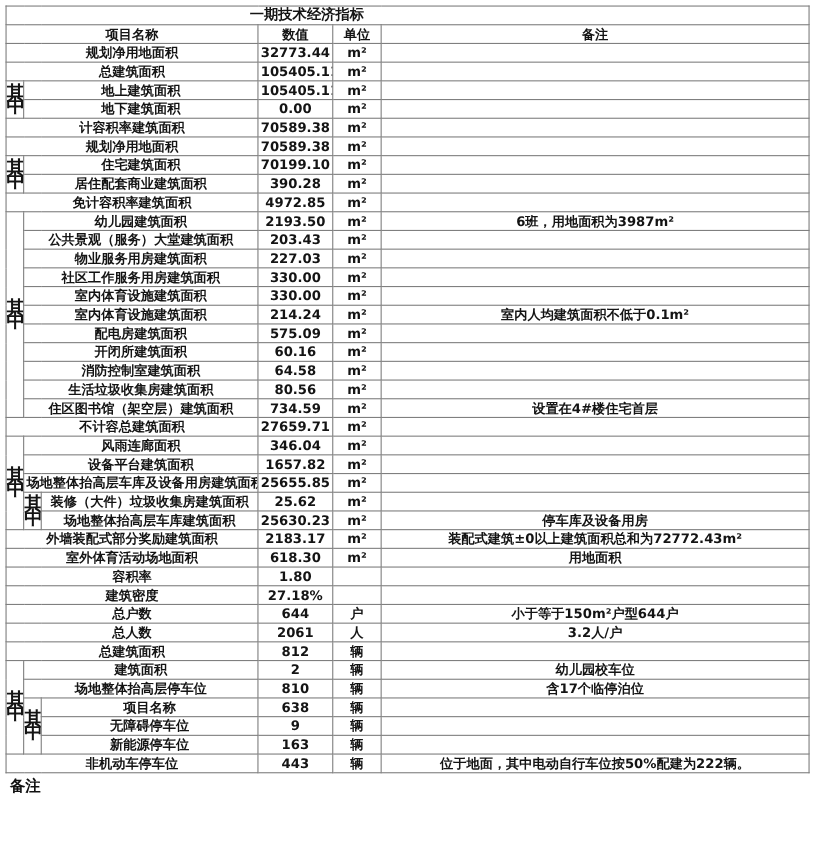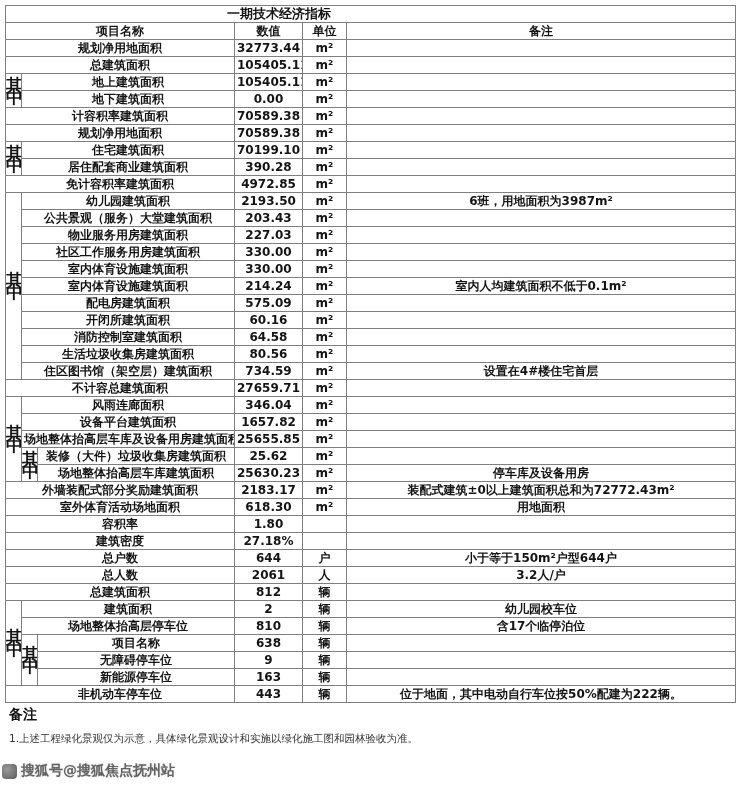--- a/index.html
+++ b/index.html
@@ -302,20 +302,15 @@
         <tr>
           <td class="name" colspan="3">非机动车停车位</td>
           <td class="val">443</td>
           <td class="unit">辆</td>
           <td class="remark">位于地面，其中电动自行车位按50%配建为222辆。</td>
         </tr>
       </tbody>
   </table>
 
   <div class="footer-label">备注</div>
-  <div class="footer-note">1.上述工程绿化景观仅为示意，具体绿化景观设计和实施以绿化施工图和园林验收为准。</div>
-
-  <div class="watermark">
-    <span class="wm-icon"></span>
-    <span>搜狐号@搜狐焦点抚州站</span>
-  </div>
+
 
 </div>
 
 </body></html>

